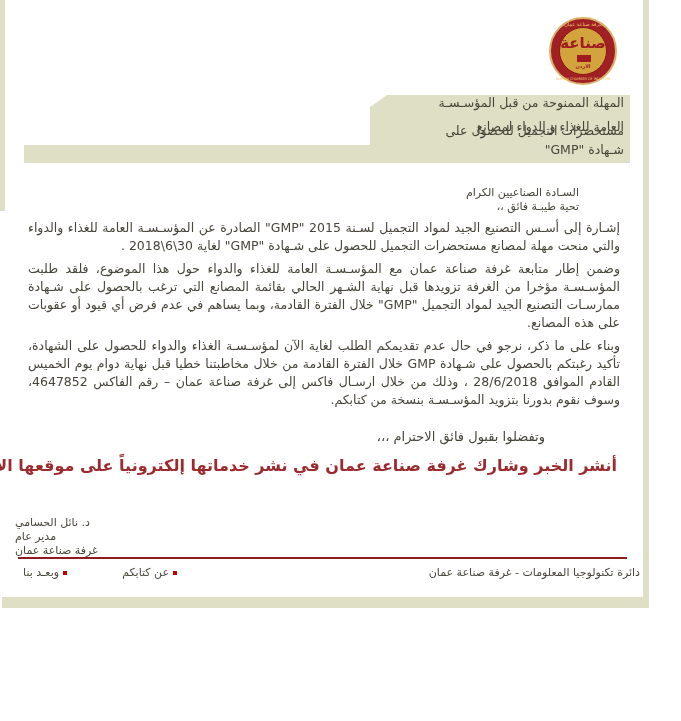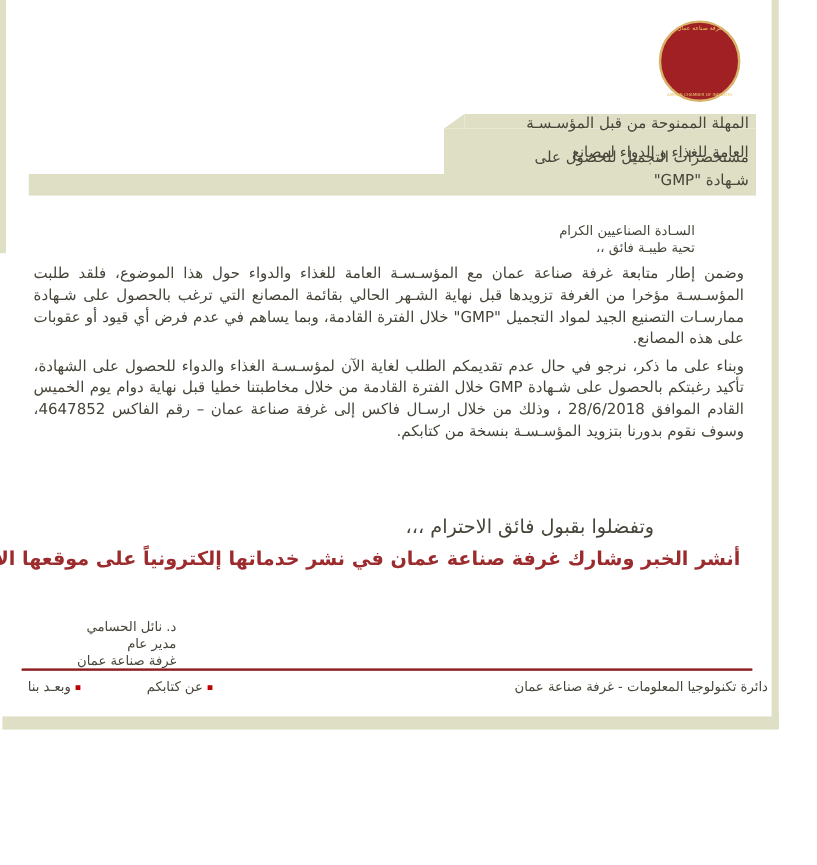--- a/index.html
+++ b/index.html
@@ -52,27 +52,27 @@
     white-space:nowrap;direction:rtl}
   #salut-1{top:186px}
   #salut-2{top:200px}
 
   
   #body-paragraphs{left:28px;width:592px;top:219px;direction:rtl;
     font-size:12.5px;line-height:18px;text-align:justify}
   #body-paragraphs p{margin:0 0 5px 0}
 
   
-  #closing{right:136px;top:429px;font-size:16px;white-space:nowrap;direction:rtl}
+  #closing{right:136px;top:429px;font-size:13px;white-space:nowrap;direction:rtl}
   #share-line{right:64px;top:456px;font-size:16px;font-weight:bold;
     color:var(--maroon,#9c2b2e);white-space:nowrap;direction:rtl}
   #share-line a{color:var(--maroon,#9c2b2e);text-decoration:none}
 
   
-  #signature{left:15px;top:516px;width:132px;text-align:right;direction:rtl;
+  #signature{left:15px;top:516px;width:132px;text-align:left;direction:rtl;
     font-size:11px;line-height:14px}
 
   
   #red-rule{left:18px;top:557px;width:609px;height:2px;background:var(--rule,#8e1b1e)}
 
   
   .footer-item{position:absolute;top:566px;font-size:11px;white-space:nowrap;direction:rtl}
   #footer-dept{right:41px}
   #footer-about{right:504px;cursor:pointer}
   #footer-contact{right:614px;cursor:pointer}
@@ -84,37 +84,43 @@
 
 <div class="abs beige" id="left-bar"></div>
 <div class="abs beige" id="right-bar"></div>
 <div class="abs beige" id="bottom-bar"></div>
 
 <div class="abs" id="logo">
   <div class="logo-outer">
     <div class="logo-ring-top">غرفة صناعة عمان</div>
     <div class="logo-ring-bottom">AMMAN CHAMBER OF INDUSTRY</div>
   </div>
+  <div class="logo-inner">
+    <div class="logo-center">صناعة</div>
+    <div class="logo-castle"></div>
+    <div class="logo-sub">الاردن</div>
+  </div>
 </div>
 
 <div>
   <div class="band beige" id="band-a"></div>
   <div class="band beige" id="band-b"></div>
   <div class="band beige" id="band-c"></div>
   <div class="band" id="band-notch"></div>
   <div class="title-line" id="title-line-0">المهلة الممنوحة من قبل المؤسـسـة</div>
   <div class="title-line" id="title-line-1">العامة للغذاء و الدواء لمصانع</div>
   <div class="title-line" id="title-line-2">مستحضرات التجميل للحصول على</div>
   <div class="title-line" id="title-line-3">شـهادة "GMP"</div>
 </div>
 
 <div class="salut" id="salut-1">السـادة الصناعيين الكرام</div>
 <div class="salut" id="salut-2">تحية طيبـة فائق ،،</div>
 
 <div class="abs" id="body-paragraphs">
+  <p>إشـارة إلى أسـس التصنيع الجيد لمواد التجميل لسـنة 2015 "GMP" الصادرة عن المؤسـسـة العامة للغذاء والدواء والتي منحت مهلة لمصانع مستحضرات التجميل للحصول على شـهادة "GMP" لغاية 30\6\2018 .</p>
   <p>وضمن إطار متابعة غرفة صناعة عمان مع المؤسـسـة العامة للغذاء والدواء حول هذا الموضوع، فلقد طلبت المؤسـسـة مؤخرا من الغرفة تزويدها قبل نهاية الشـهر الحالي بقائمة المصانع التي ترغب بالحصول على شـهادة ممارسـات التصنيع الجيد لمواد التجميل "GMP" خلال الفترة القادمة، وبما يساهم في عدم فرض أي قيود أو عقوبات على هذه المصانع.</p>
   <p>وبناء على ما ذكر، نرجو في حال عدم تقديمكم الطلب لغاية الآن لمؤسـسـة الغذاء والدواء للحصول على الشهادة، تأكيد رغبتكم بالحصول على شـهادة GMP خلال الفترة القادمة من خلال مخاطبتنا خطيا قبل نهاية دوام يوم الخميس القادم الموافق 28/6/2018 ، وذلك من خلال ارسـال فاكس إلى غرفة صناعة عمان – رقم الفاكس 4647852، وسوف نقوم بدورنا بتزويد المؤسـسـة بنسخة من كتابكم.</p>
 </div>
 
 <div class="abs" id="closing">وتفضلوا بقبول فائق الاحترام ،،،</div>
 
 <div class="abs" id="share-line">
   <span>أنشر الخبر وشارك غرفة صناعة عمان في نشر خدماتها إلكترونياً على موقعها الاخباري</span>
   <a href="#">www.eqtisadi.jo</a>
 </div>

